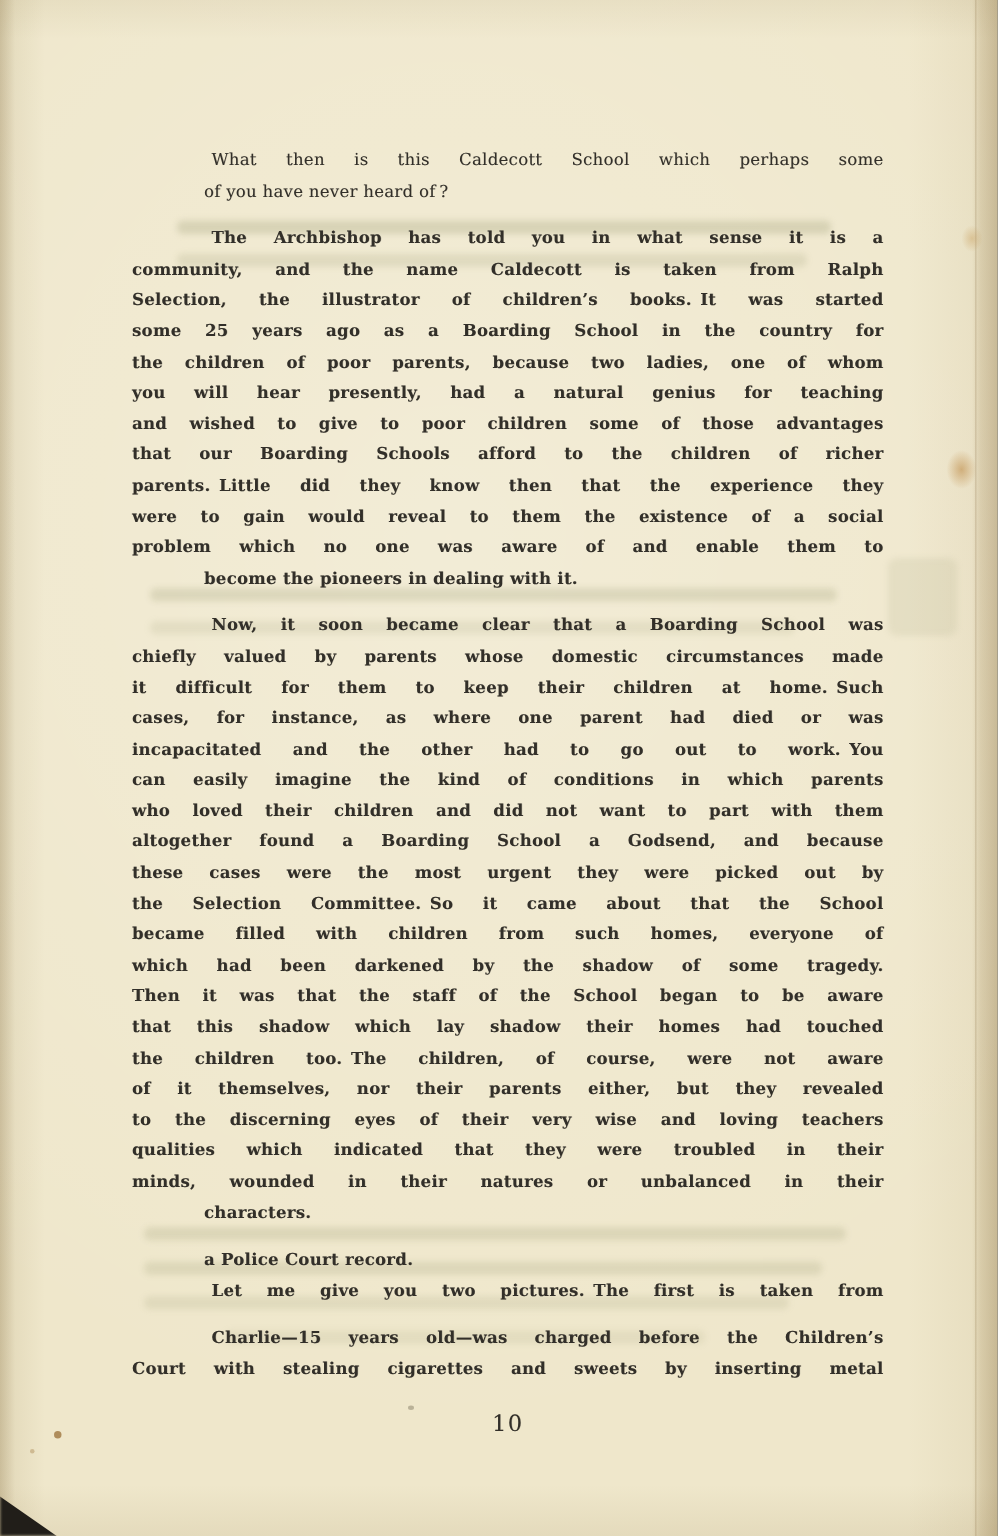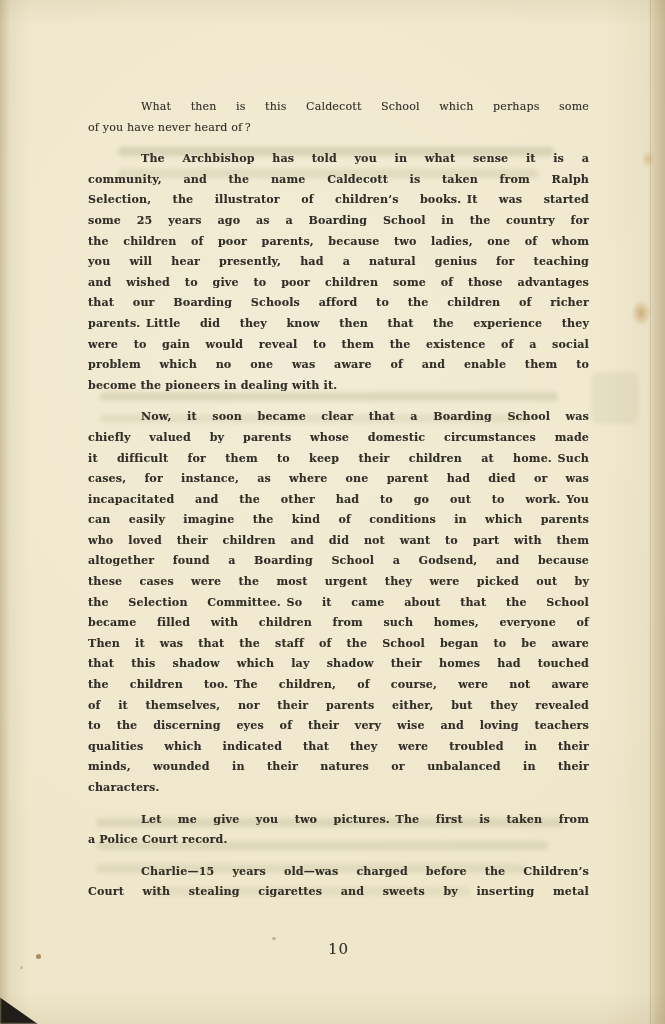--- a/index.html
+++ b/index.html
@@ -54,20 +54,21 @@
     height:20.6px;line-height:20.6px;
     text-align:justify;
     -moz-text-align-last:justify;
     text-align-last:justify;
     white-space:nowrap;
   }
   .line.first{padding-left:53px;}
   .line.last{
     -moz-text-align-last:left;
     text-align-last:left;
+    margin-left:48px;
   }
   .page-number{
     position:absolute;left:88px;top:940px;width:501px;
     text-align:center;font-size:15px;letter-spacing:1px;
     text-shadow:0.3px 0.3px 0 rgba(50,47,41,0.30);
   }
   
   .ghost{
     position:absolute;height:9px;border-radius:4px;
     background:rgba(160,158,118,0.30);
@@ -132,32 +133,33 @@
         <div class="line">chiefly valued by parents whose domestic circumstances made</div>
         <div class="line">it difficult for them to keep their children at home. Such</div>
         <div class="line">cases, for instance, as where one parent had died or was</div>
         <div class="line">incapacitated and the other had to go out to work. You</div>
         <div class="line">can easily imagine the kind of conditions in which parents</div>
         <div class="line">who loved their children and did not want to part with them</div>
         <div class="line">altogether found a Boarding School a Godsend, and because</div>
         <div class="line">these cases were the most urgent they were picked out by</div>
         <div class="line">the Selection Committee. So it came about that the School</div>
         <div class="line">became filled with children from such homes, everyone of</div>
+        <div class="line">which had been darkened by the shadow of some tragedy.</div>
         <div class="line">Then it was that the staff of the School began to be aware</div>
         <div class="line">that this shadow which lay shadow their homes had touched</div>
         <div class="line">the children too. The children, of course, were not aware</div>
         <div class="line">of it themselves, nor their parents either, but they revealed</div>
         <div class="line">to the discerning eyes of their very wise and loving teachers</div>
         <div class="line">qualities which indicated that they were troubled in their</div>
         <div class="line">minds, wounded in their natures or unbalanced in their</div>
         <div class="line last">characters.</div>
       </div>
       <div class="paragraph">
+        <div class="line last">a Police Court record.</div>
         <div class="line first">Let me give you two pictures. The first is taken from</div>
-        <div class="line last">a Police Court record.</div>
       </div>
       <div class="paragraph">
         <div class="line first">Charlie—15 years old—was charged before the Children’s</div>
         <div class="line">Court with stealing cigarettes and sweets by inserting metal</div>
       </div>
     </div>
 
   <div class="page-number">10</div>
 
   <div class="page-edge-right"></div>

